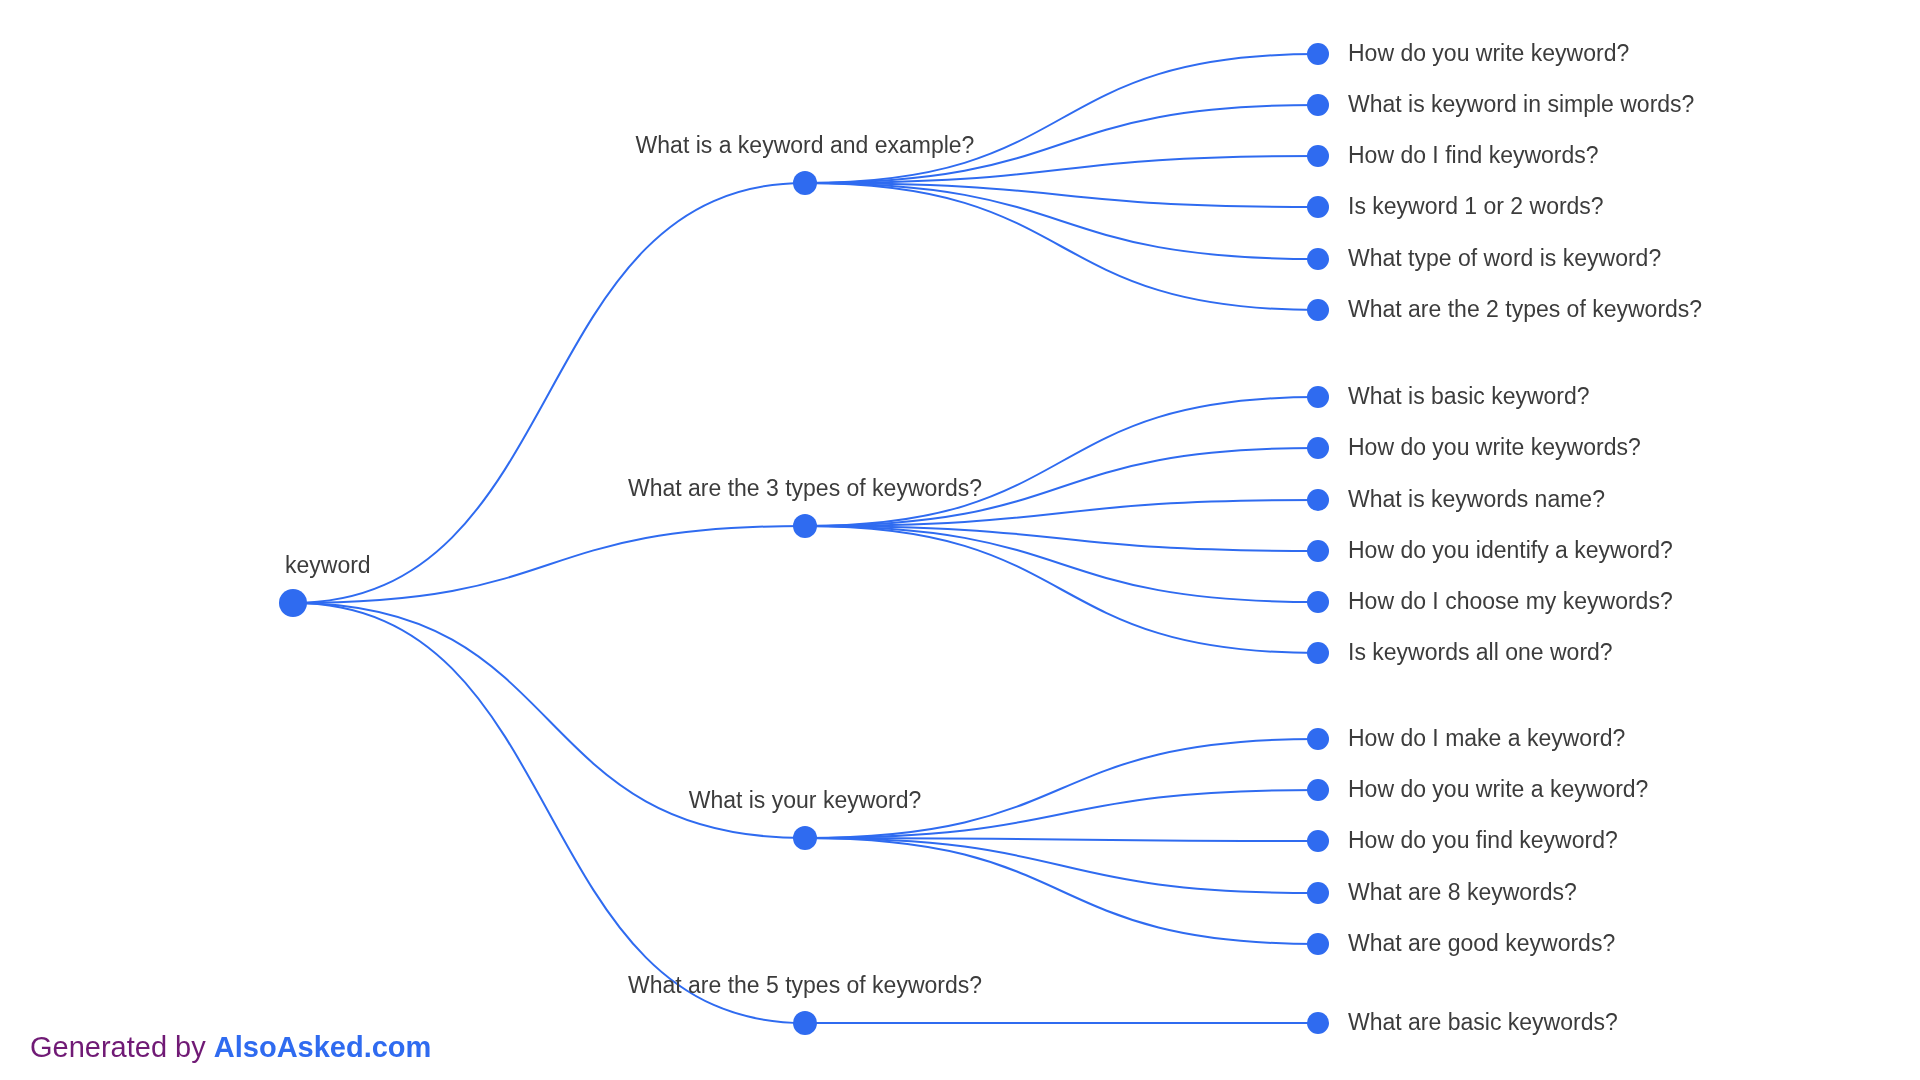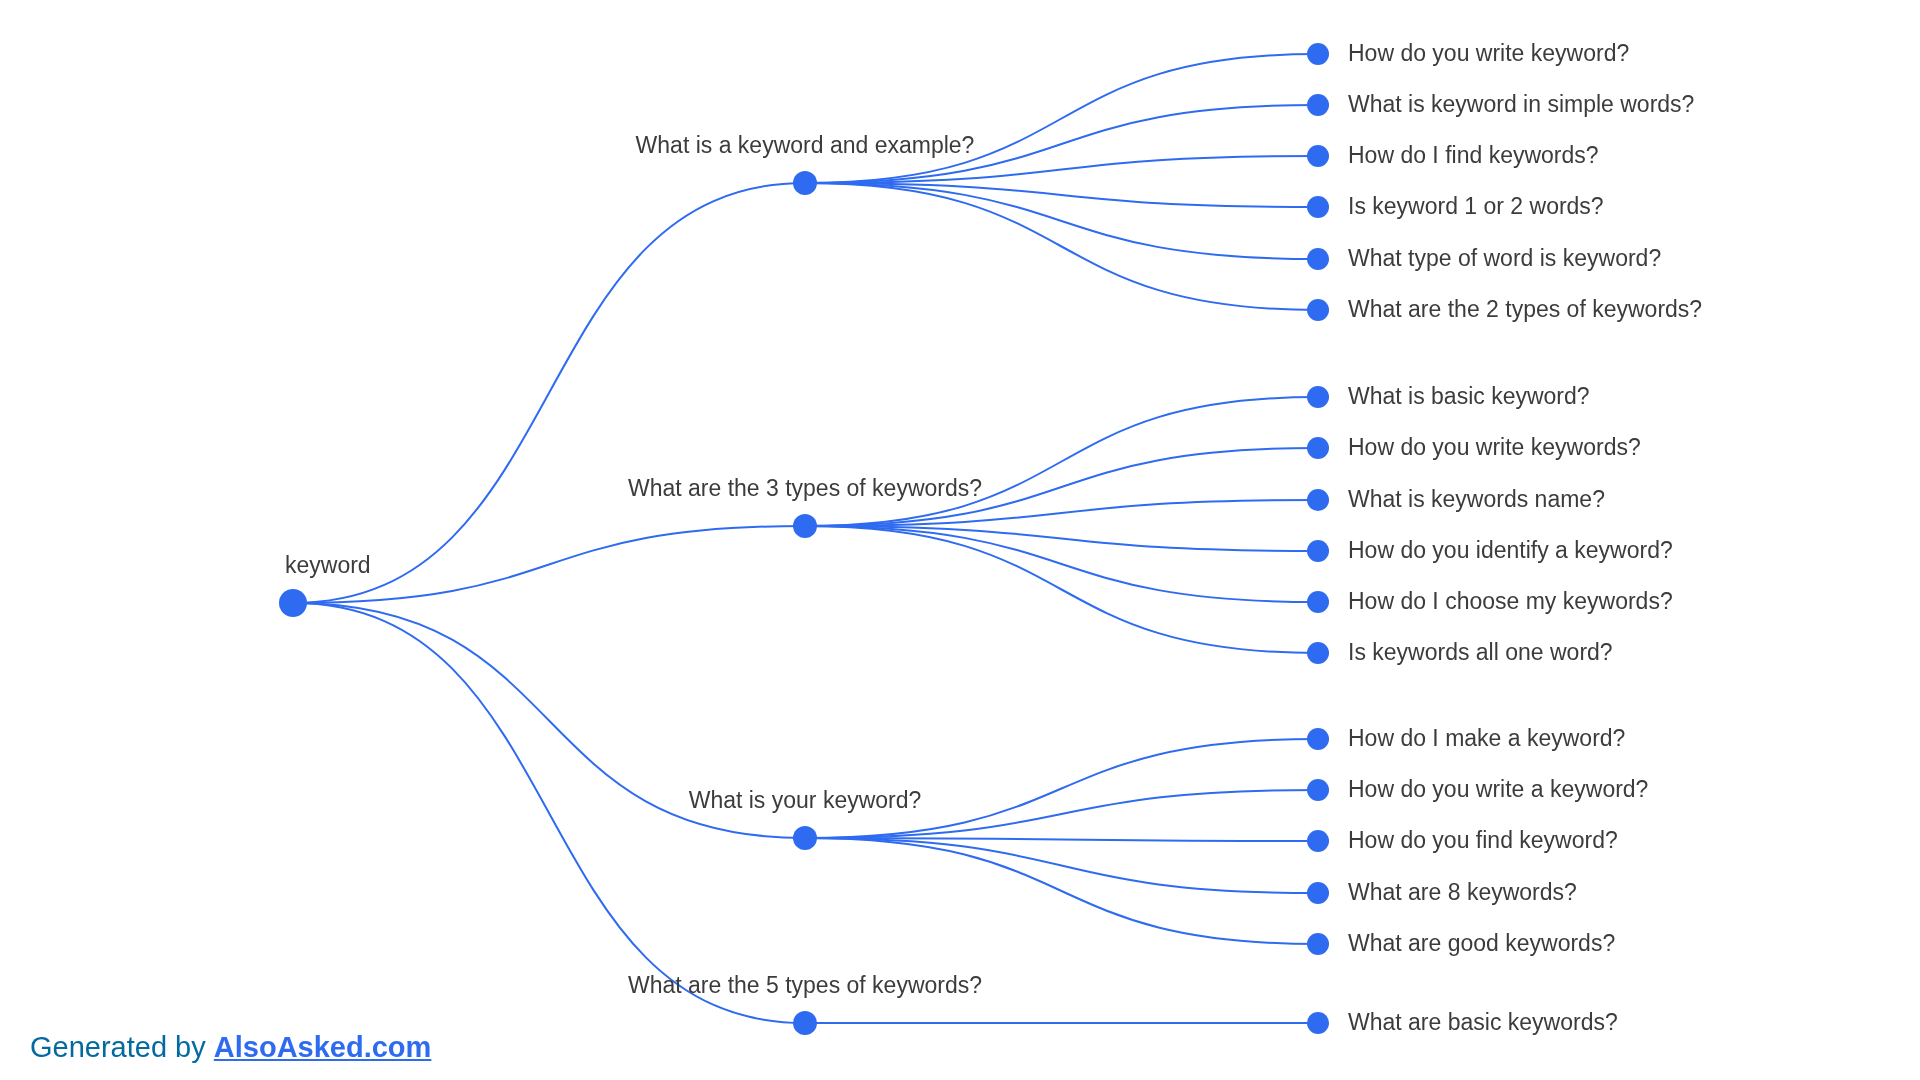--- a/index.html
+++ b/index.html
@@ -46,27 +46,26 @@
   }
   #footer {
     position: absolute;
     left: 30px;
     bottom: 18px;
     font-size: 29px;
     white-space: nowrap;
     line-height: 1;
   }
   #footer .gen {
-    color: #0369a1;
+    color: #701a75;
     font-weight: 400;
   }
   #footer .brand {
     color: #2f6bf0;
     font-weight: bold;
-    text-decoration: underline;
   }
 </style>
 </head>
 <body>
 
 <div id="stage">
   <svg id="tree-svg" viewBox="0 0 1920 1080" preserveAspectRatio="none">
     <g id="edges-layer">
         <path class="edge" d="M293,603 C574.6,603 523.4,183 805,183" stroke="#2f6bf0"></path>
         <path class="edge" d="M805,183 C1087.15,183 1035.85,54 1318,54" stroke="#2f6bf0"></path>

